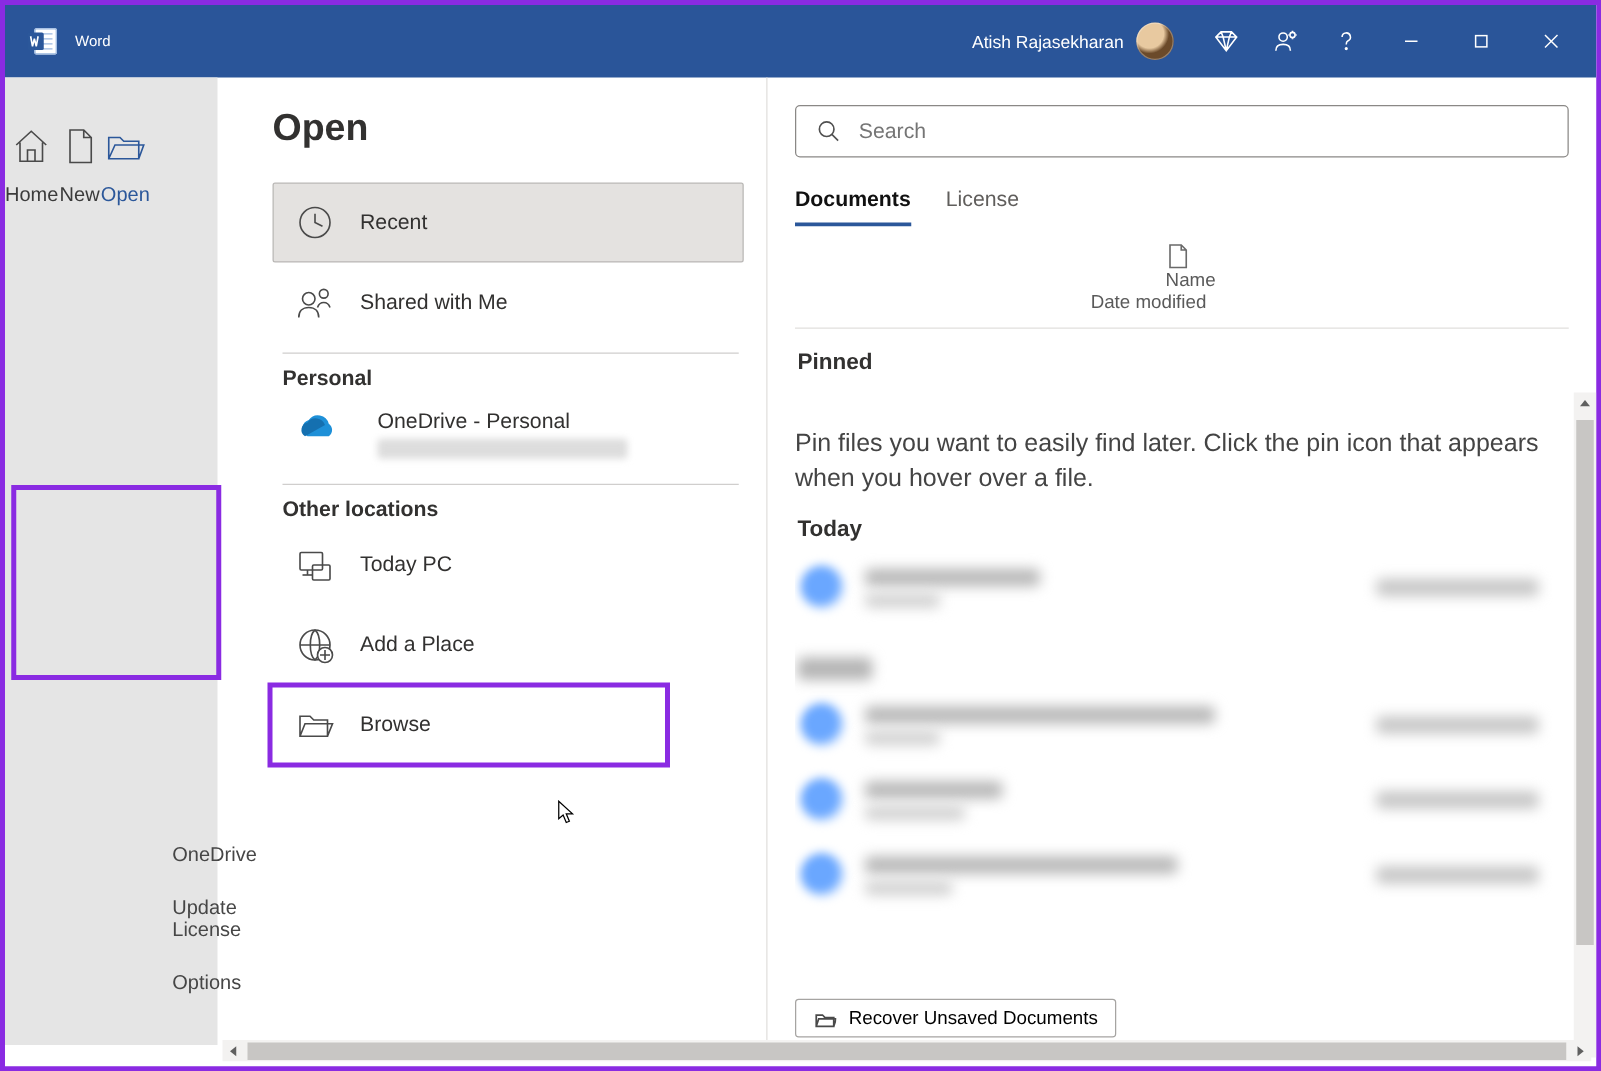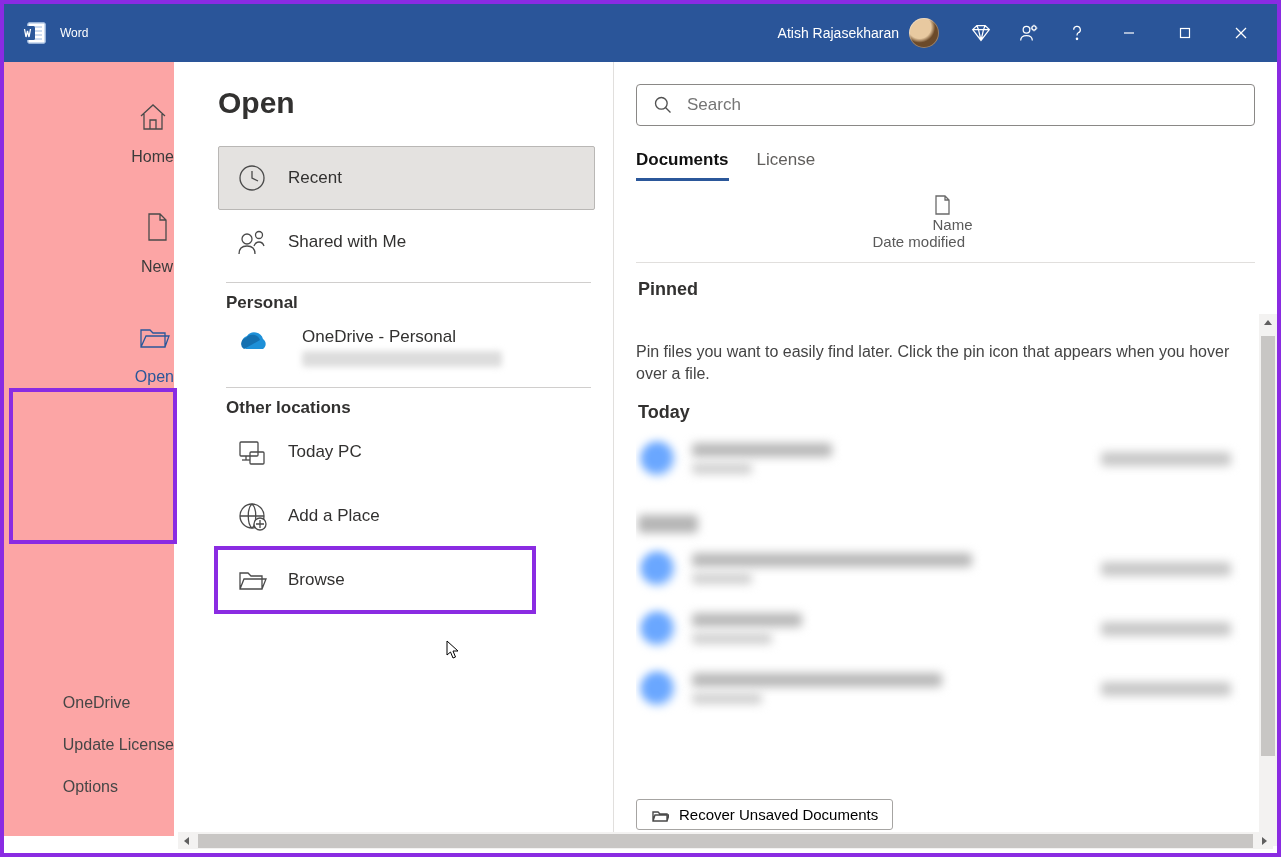--- a/index.html
+++ b/index.html
@@ -53,24 +53,23 @@
   
   .body-rows {
     display:flex;
     height: calc(100% - 58px - 17px);
     position: relative;
   }
 
   
   .sidebar {
     width: 170px;
-    background: #fca5a5;
-    display:flex; flex-direction:column;
+    background: #e5e5e5;
+    display:flex; flex-direction:row;
     padding-top: 16px;
-    align-items: flex-end;
   }
   .side-item {
     display:flex; flex-direction:column; align-items:center;
     gap: 14px;
     padding: 22px 0 22px;
     color:#3b3b3b;
     cursor:pointer;
   }
   .side-item .lbl { font-size: 16px; }
   .side-item.active { color:#2b579a; }
@@ -164,21 +163,21 @@
     color:#5a5a5a;
     font-size:15px;
     flex-direction:column;
   }
   .col-headers .col-icon { width:40px; display:flex; }
   .col-headers .col-icon svg { width:18px;height:22px; stroke:#6a6a6a; fill:none; stroke-width:1.3;}
   .col-headers .col-name { flex:1; }
   .col-headers .col-date { width:160px; }
 
   .section-title { font-size:18px; font-weight:600; margin: 16px 0 6px 2px; }
-  .pin-desc { font-size:16px; color:#444; line-height:1.4; margin-bottom: 6px; margin-top: 41px; }
+  .pin-desc { font-size:20px; color:#444; line-height:1.4; margin-bottom: 6px; margin-top: 41px; }
 
   .file-list { flex:1; overflow:hidden; }
   .file-row {
     display:flex; align-items:center;
     padding: 12px 4px;
     gap: 16px;
   }
   .file-row .ficon {
     width:36px; height:36px; border-radius:50%;
     background: radial-gradient(circle at 45% 45%, #6aa7ff 0 50%, #cde2ff 65% 100%);

